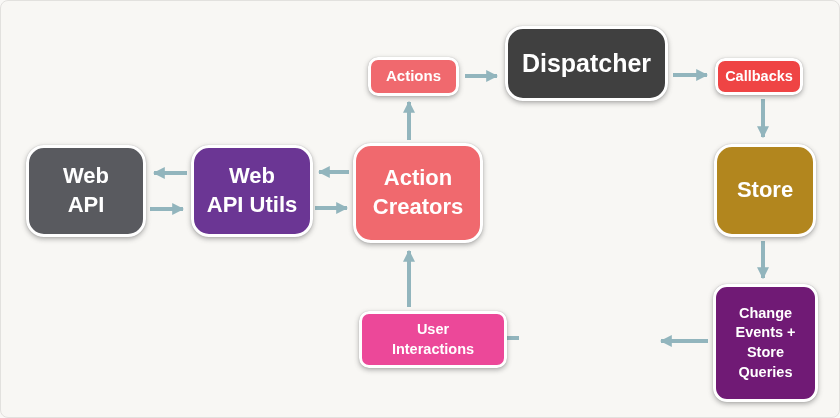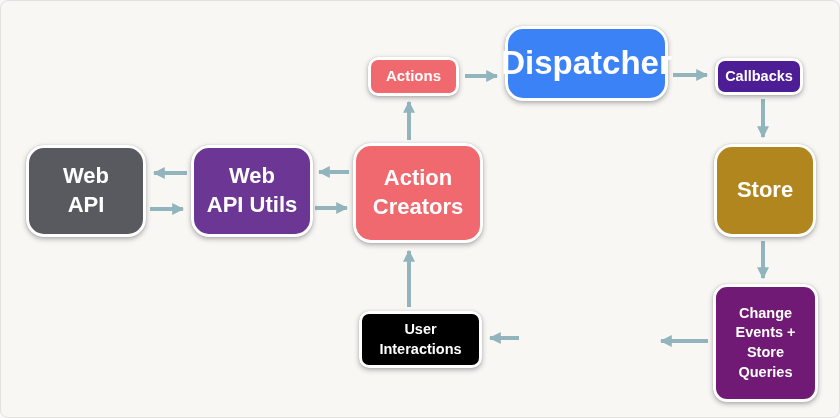--- a/index.html
+++ b/index.html
@@ -77,38 +77,38 @@
 
   <div class="node node-big" style="left: 352px; top: 142px; width: 130px; height: 100px; background: rgb(240, 105, 110);">
     <span class="node-label">Action
 Creators</span>
   </div>
 
   <div class="node node-small" style="left: 367px; top: 56px; width: 91px; height: 39px; font-size: 15px; background: rgb(240, 105, 110);">
     <span class="node-label">Actions</span>
   </div>
 
-  <div class="node node-big" style="left: 504px; top: 25px; width: 163px; height: 75px; font-size: 33px; background: #3b82f6;">
+  <div class="node node-big" style="left: 504px; top: 25px; width: 163px; height: 75px; font-size: 25px; background: #404040;">
     <span class="node-label">Dispatcher</span>
   </div>
 
-  <div class="node node-small" style="left: 714px; top: 57px; width: 88px; height: 37px; background: #4c1d95;">
+  <div class="node node-small" style="left: 714px; top: 57px; width: 88px; height: 37px; background: #ef4444;">
     <span class="node-label">Callbacks</span>
   </div>
 
   <div class="node node-big" style="left: 713px; top: 143px; width: 102px; height: 93px; background: rgb(178, 134, 30);">
     <span class="node-label">Store</span>
   </div>
 
   <div class="node node-small" style="left: 712px; top: 283px; width: 105px; height: 118px; border-radius: 14px; background: #701a75;">
     <span class="node-label">Change
 Events +
 Store
 Queries</span>
   </div>
 
 
-  <div class="node node-small" style="left: 358px; top: 310px; width: 123px; height: 57px; background: #000000;">
+  <div class="node node-small" style="left: 358px; top: 310px; width: 148px; height: 57px; background: #ec4899;">
     <span class="node-label">User
 Interactions</span>
   </div>
 
 </div>
 
 </body></html>

